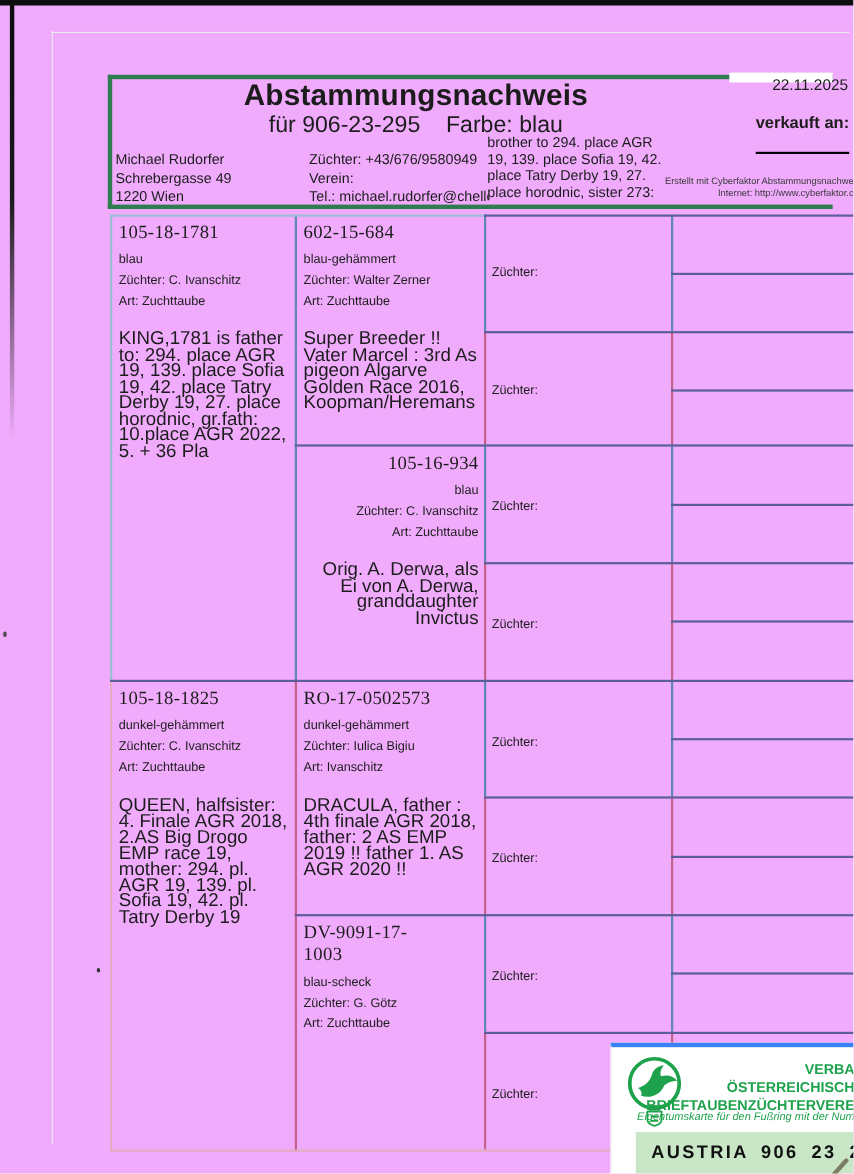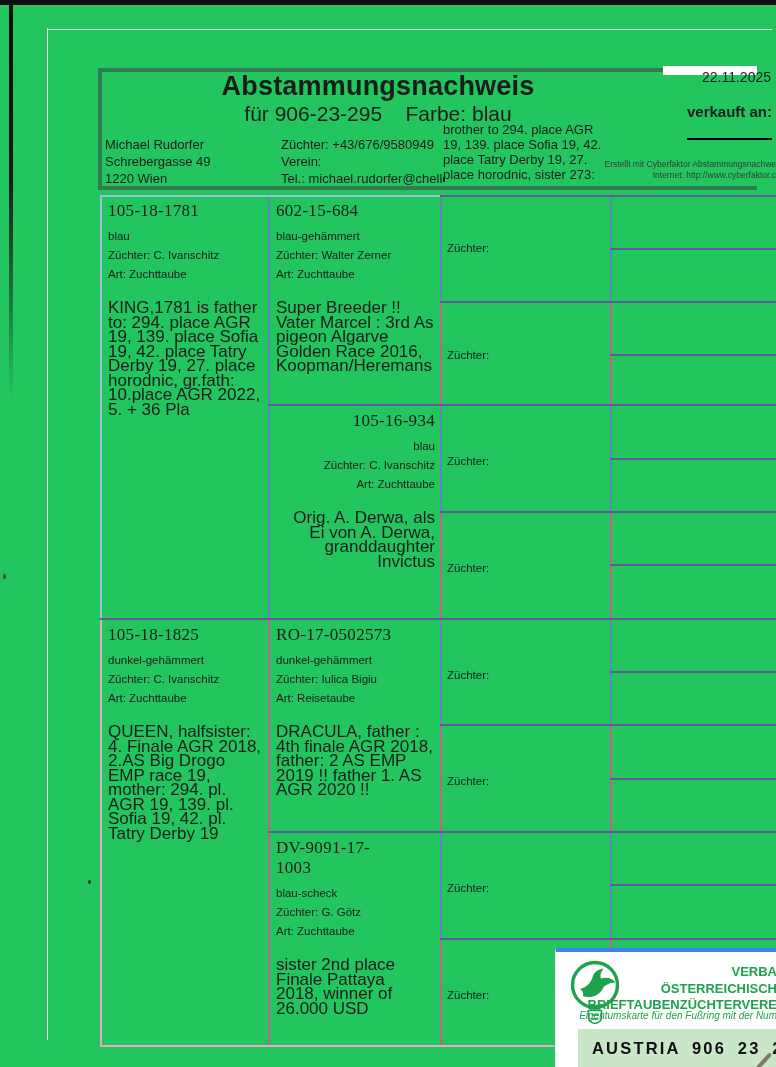--- a/index.html
+++ b/index.html
@@ -1,16 +1,16 @@
 <!DOCTYPE html>
 <html><head>
 <meta charset="utf-8">
 <style>
   html,body{margin:0;padding:0;background:#ffffff;}
-  .page{position:relative;width:776px;height:1067px;overflow:hidden;background:#22c55e;
+  .page{position:relative;width:776px;height:1067px;overflow:hidden;background:#f0abfc;
         font-family:"Liberation Sans", sans-serif;color:#1c1c1c;}
   
   .scan-top{position:absolute;left:0;top:0;width:776px;height:5px;background:#0d0d0d;}
   .scan-left{position:absolute;left:9px;top:0;width:4px;height:400px;
              background:linear-gradient(#0d0d0d 0%,#1a1a1a 45%,rgba(20,20,20,0) 100%);}
   .paper-edge-v{position:absolute;left:47px;top:28px;width:1px;height:1012px;background:#ececec;}
   .paper-edge-h{position:absolute;left:47px;top:29px;width:725px;height:1px;background:#ececec;}
   .speck1{position:absolute;left:3px;top:574px;width:3px;height:5px;background:#4a4a4a;border-radius:2px;}
   .speck2{position:absolute;left:88px;top:880px;width:3px;height:4px;background:#333;border-radius:50%;}
 
@@ -164,29 +164,28 @@
     <div class="ring">105-18-1825</div>
     <div class="iline">dunkel-gehämmert</div>
     <div class="iline">Züchter: C. Ivanschitz</div>
     <div class="iline">Art: Zuchttaube</div>
     <div class="note">QUEEN, halfsister: 4. Finale AGR 2018, 2.AS Big Drogo EMP race 19, mother: 294. pl. AGR 19, 139. pl. Sofia 19, 42. pl. Tatry Derby 19</div>
   </div>
   <div class="pbox" style="left:268px;top:620px;width:172px;height:209px;">
     <div class="ring">RO-17-0502573</div>
     <div class="iline">dunkel-gehämmert</div>
     <div class="iline">Züchter: Iulica Bigiu</div>
-    <div class="iline">Art: Reisetaube</div>
+    <div class="iline">Art: Ivanschitz</div>
     <div class="note">DRACULA, father : 4th finale AGR 2018, father: 2 AS EMP 2019 !! father 1. AS AGR 2020 !!</div>
   </div>
   <div class="pbox" style="left:268px;top:833px;width:140px;height:210px;">
     <div class="ring">DV-9091-17-1003</div>
     <div class="iline">blau-scheck</div>
     <div class="iline">Züchter: G. Götz</div>
     <div class="iline">Art: Zuchttaube</div>
-    <div class="note">sister 2nd place Finale Pattaya 2018, winner of 26.000 USD</div>
   </div>
 
   <div id="zlabels">
       <div class="zlabel" style="top: 242px;">Züchter:</div>
       <div class="zlabel" style="top: 349px;">Züchter:</div>
       <div class="zlabel" style="top: 455px;">Züchter:</div>
       <div class="zlabel" style="top: 562px;">Züchter:</div>
       <div class="zlabel" style="top: 669px;">Züchter:</div>
       <div class="zlabel" style="top: 775px;">Züchter:</div>
       <div class="zlabel" style="top: 882px;">Züchter:</div>

